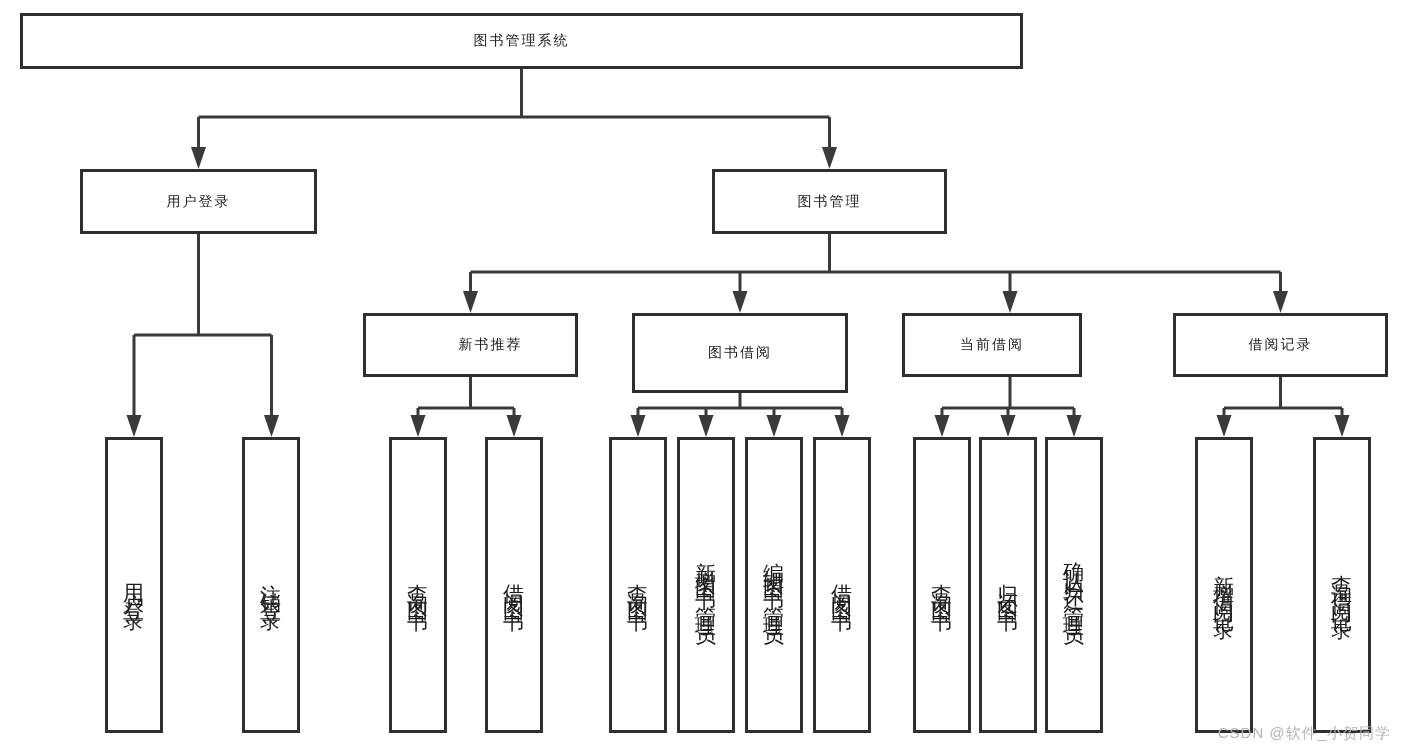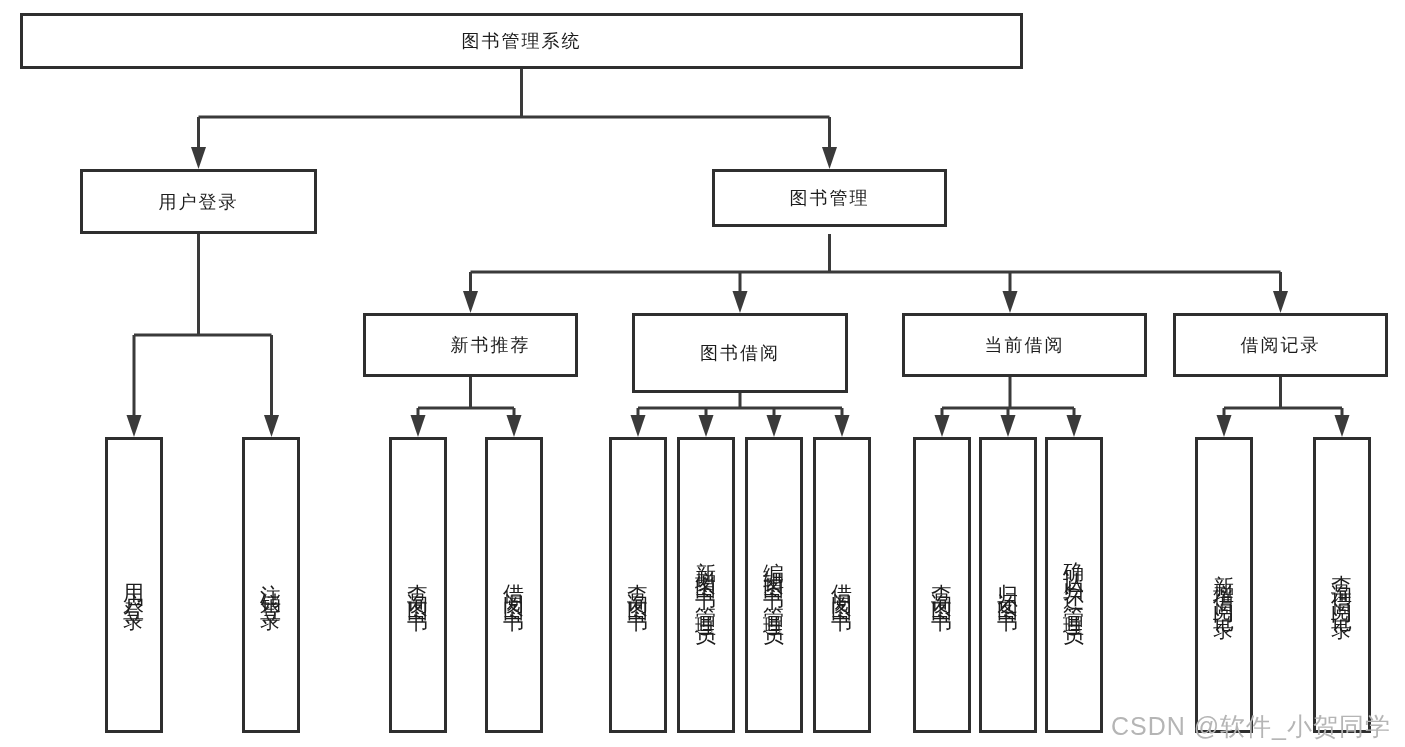--- a/index.html
+++ b/index.html
@@ -4,24 +4,24 @@
 <style>
   html,body{margin:0;padding:0;background:#fff;}
   .canvas{position:relative;width:1405px;height:747px;background:var(--bg,#ffffff);
           font-family:"Liberation Sans",sans-serif;overflow:hidden;}
   .connectors{position:absolute;left:0;top:0;width:1405px;height:747px;}
   .connectors path{stroke:var(--line,#3a3a3a);stroke-width:3;fill:none;}
   .connectors polygon{fill:var(--line,#3a3a3a);}
   .node{position:absolute;box-sizing:border-box;border:3px solid var(--border,#2f2f2f);
         background:#fff;display:flex;align-items:center;justify-content:center;
         color:var(--text,#1c1c1c);}
-  .hnode{font-size:18px;letter-spacing:2px;font-weight:400;font-family:Liberation Serif, serif;}
+  .hnode{font-size:14px;letter-spacing:2px;font-weight:400;font-family:Liberation Serif, serif;}
   .vnode{writing-mode:vertical-rl;text-orientation:mixed;font-size:21px;
          letter-spacing:9px;line-height:1;}
-  .watermark{position:absolute;right:14px;bottom:4px;font-size:25px;
+  .watermark{position:absolute;right:14px;bottom:4px;font-size:15px;
              color:var(--wm,#b5b5b5);letter-spacing:1px;z-index:5;white-space:nowrap;}
 </style>
 </head>
 <body>
 
 <div class="canvas">
 
   <svg class="connectors" viewBox="0 0 1405 747" xmlns="http://www.w3.org/2000/svg">
 
     <path d="M521.5 69 V117 M198.5 117 H829.5 M198.5 117 V150 M829.5 117 V150"></path>
@@ -54,25 +54,25 @@
     <polygon points="1074,437 1066.5,415 1081.5,415"></polygon>
 
     <path d="M1280.5 377 V408 M1224 408 H1342 M1224 408 V418 M1342 408 V418"></path>
     <polygon points="1224,437 1216.5,415 1231.5,415"></polygon>
     <polygon points="1342,437 1334.5,415 1349.5,415"></polygon>
   </svg>
 
   <div class="node hnode" style="left:20px;top:13px;width:1003px;height:56px;">图书管理系统</div>
 
   <div class="node hnode" style="left:80px;top:169px;width:237px;height:65px;">用户登录</div>
-  <div class="node hnode" style="left:712px;top:169px;width:235px;height:58px;">图书管理</div>
+  <div class="node hnode" style="left:712px;top:169px;width:235px;height:65px;">图书管理</div>
 
   <div class="node hnode" style="left:363px;top:313px;width:215px;height:64px;padding-left:40px;">新书推荐</div>
   <div class="node hnode" style="left:632px;top:313px;width:216px;height:80px;">图书借阅</div>
-  <div class="node hnode" style="left:902px;top:313px;width:245px;height:64px;">当前借阅</div>
+  <div class="node hnode" style="left:902px;top:313px;width:180px;height:64px;">当前借阅</div>
   <div class="node hnode" style="left:1173px;top:313px;width:215px;height:64px;">借阅记录</div>
 
   <div class="node vnode" style="left:105px;top:437px;width:58px;height:296px;">用户登录</div>
   <div class="node vnode" style="left:242px;top:437px;width:58px;height:296px;">注销登录</div>
 
   <div class="node vnode" style="left:389px;top:437px;width:58px;height:296px;">查询图书</div>
   <div class="node vnode" style="left:485px;top:437px;width:58px;height:296px;">借阅图书</div>
 
   <div class="node vnode" style="left:609px;top:437px;width:58px;height:296px;">查询图书</div>
   <div class="node vnode" style="left:677px;top:437px;width:58px;height:296px;">新增图书（管理员）</div>

